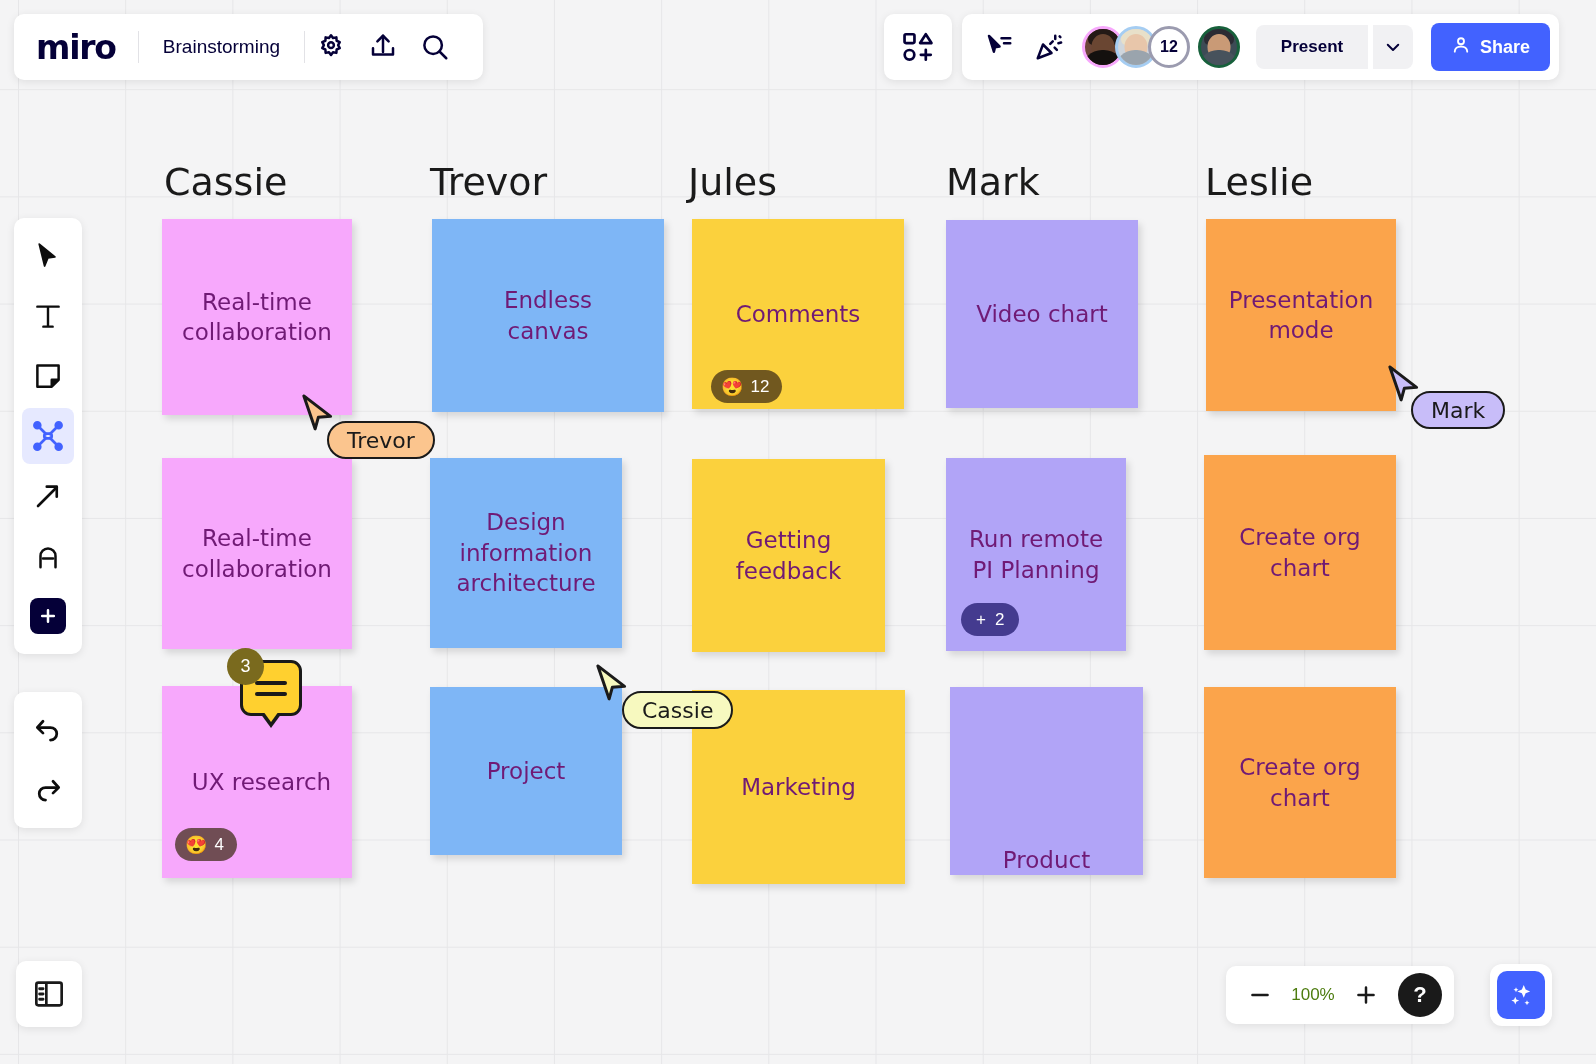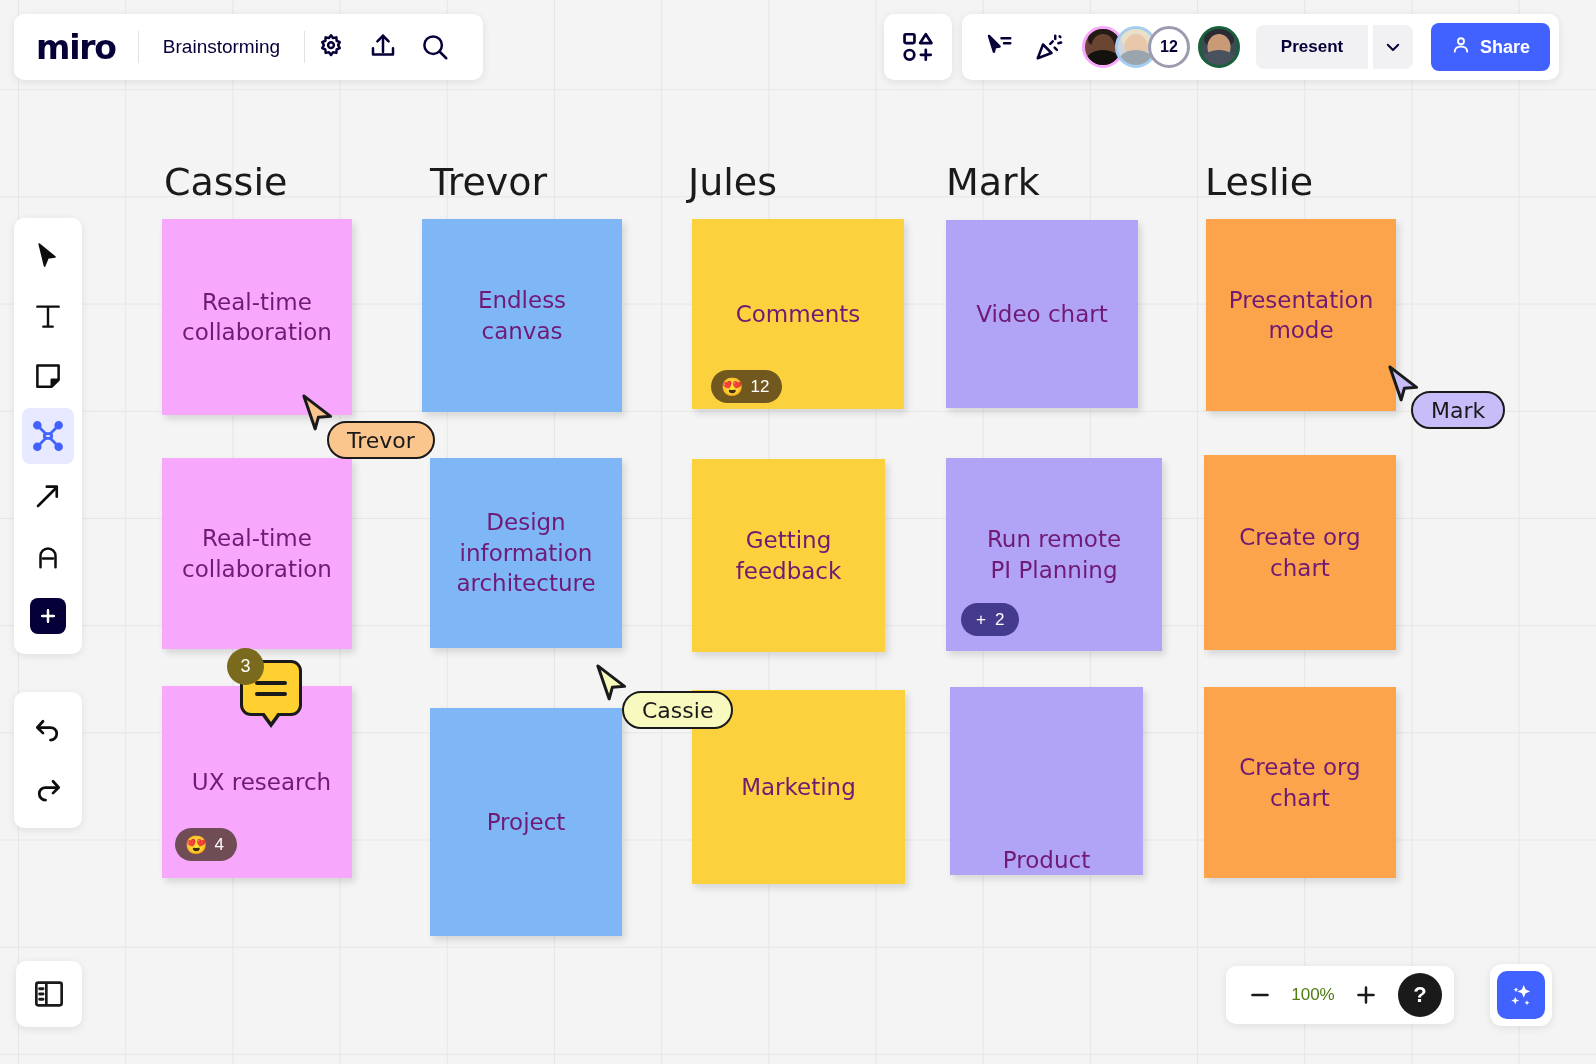--- a/index.html
+++ b/index.html
@@ -466,46 +466,46 @@
         <div class="note-text">Real-time
 collaboration</div>
       </div>
       <div class="note" style="left: 162px; top: 458px; width: 190px; height: 191px; background: rgb(247, 168, 252);">
         <div class="note-text">Real-time
 collaboration</div>
       </div>
       <div class="note" style="left: 162px; top: 686px; width: 190px; height: 192px; background: rgb(247, 168, 252); padding-left: 9px;">
         <div class="note-text">UX research</div>
       </div>
-      <div class="note" style="left: 422px; top: 219px; width: 200px; height: 193px; background: rgb(126, 182, 246);">
+      <div class="note" style="left: 432px; top: 219px; width: 232px; height: 193px; background: rgb(126, 182, 246);">
         <div class="note-text">Endless
 canvas</div>
       </div>
       <div class="note" style="left: 430px; top: 458px; width: 192px; height: 190px; background: rgb(126, 182, 246);">
         <div class="note-text">Design
 information
 architecture</div>
       </div>
-      <div class="note" style="left: 430px; top: 708px; width: 192px; height: 228px; background: rgb(126, 182, 246);">
+      <div class="note" style="left: 430px; top: 687px; width: 192px; height: 168px; background: rgb(126, 182, 246);">
         <div class="note-text">Project</div>
       </div>
       <div class="note" style="left: 692px; top: 219px; width: 212px; height: 190px; background: rgb(251, 209, 61);">
         <div class="note-text">Comments</div>
       </div>
       <div class="note" style="left: 692px; top: 459px; width: 193px; height: 193px; background: rgb(251, 209, 61);">
         <div class="note-text">Getting
 feedback</div>
       </div>
       <div class="note" style="left: 692px; top: 690px; width: 213px; height: 194px; background: rgb(251, 209, 61);">
         <div class="note-text">Marketing</div>
       </div>
       <div class="note" style="left: 946px; top: 220px; width: 192px; height: 188px; background: rgb(177, 164, 247);">
         <div class="note-text">Video chart</div>
       </div>
-      <div class="note" style="left: 946px; top: 458px; width: 216px; height: 193px; background: rgb(177, 164, 247);">
+      <div class="note" style="left: 946px; top: 458px; width: 180px; height: 193px; background: rgb(177, 164, 247);">
         <div class="note-text">Run remote
 PI Planning</div>
       </div>
       <div class="note" style="left: 950px; top: 687px; width: 193px; height: 188px; background: rgb(177, 164, 247); align-items: flex-end;">
         <div class="note-text">Product</div>
       </div>
       <div class="note" style="left: 1206px; top: 219px; width: 190px; height: 192px; background: rgb(251, 164, 75);">
         <div class="note-text">Presentation
 mode</div>
       </div>

